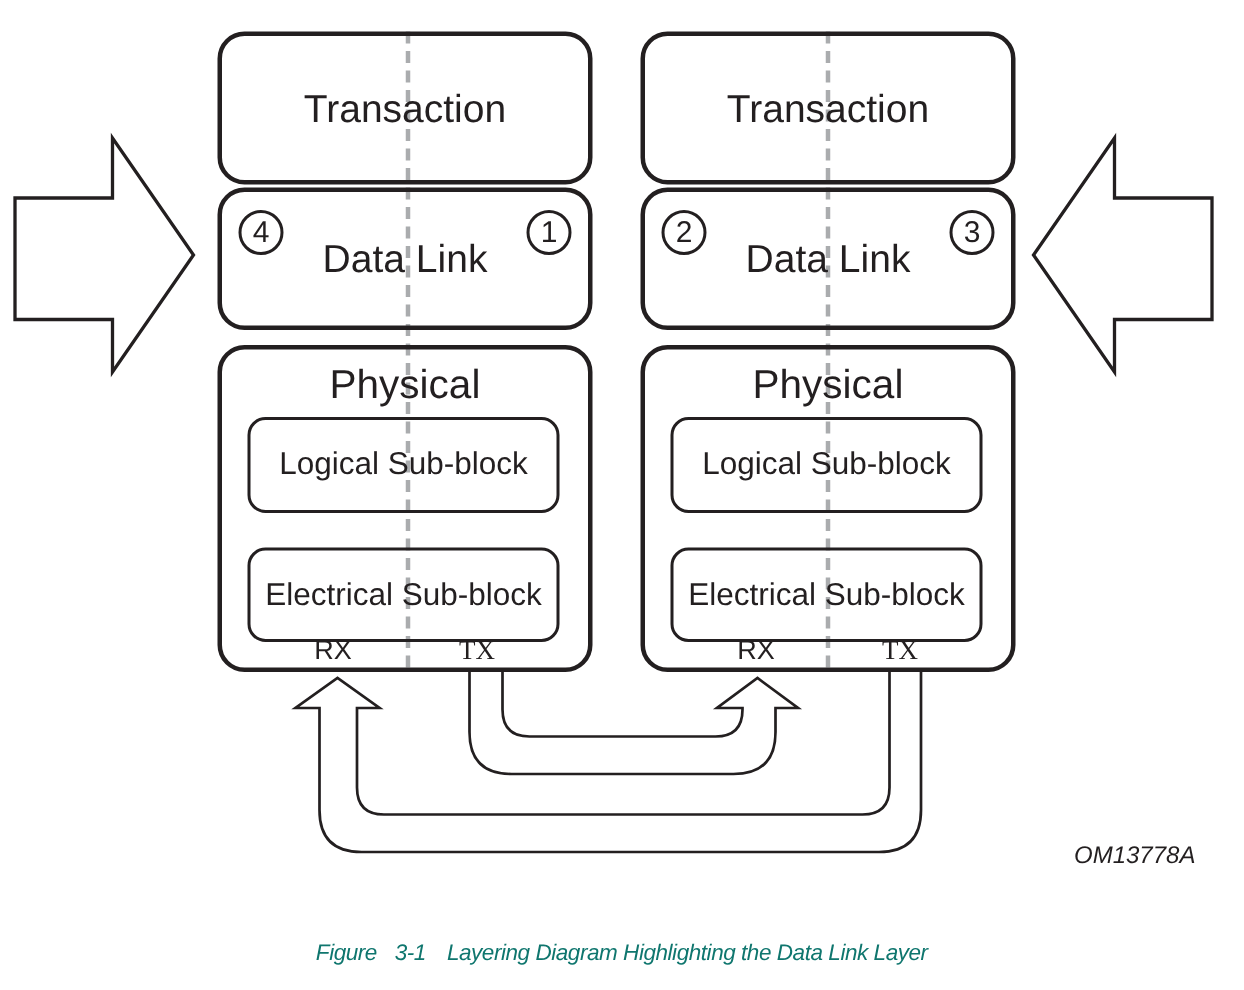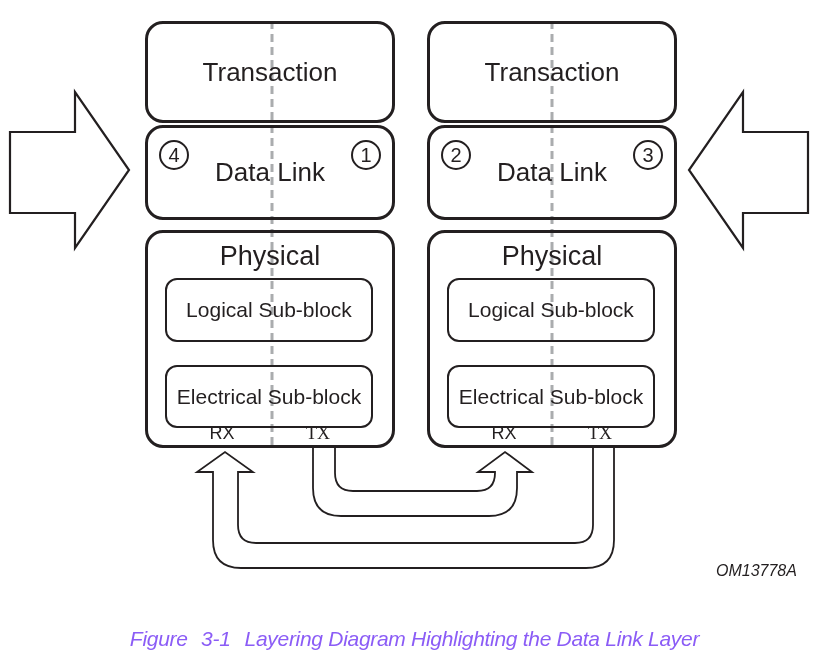--- a/index.html
+++ b/index.html
@@ -33,21 +33,21 @@
     display:flex;align-items:center;justify-content:center;font-size:21px;white-space:nowrap;
   }
   .sub-logical{top:45px;height:64px;}
   .sub-electrical{top:132px;height:63px;}
   .port{position:absolute;bottom:1px;width:64px;text-align:center;font-size:18px;}
   .port-rx{left:42px;}
   .port-tx{left:138px;font-family:Liberation Serif, serif;}
   .part-number{position:absolute;left:716px;top:562px;font-size:16px;z-index:1;font-style:italic;}
   .caption{
     position:absolute;left:0;right:0;top:627px;text-align:center;z-index:1;
-    color:#8b5cf6;font-style:italic;font-size:21px;letter-spacing:-0.3px;white-space:nowrap;
+    color:#0f766e;font-style:italic;font-size:15px;letter-spacing:-0.3px;white-space:nowrap;
   }
   .caption .fig-label{margin-right:14px;word-spacing:8px;}
 </style>
 </head>
 <body>
 
 <div class="stage">
 
   <svg class="lines" width="829" height="660" viewBox="0 0 829 660">
 

